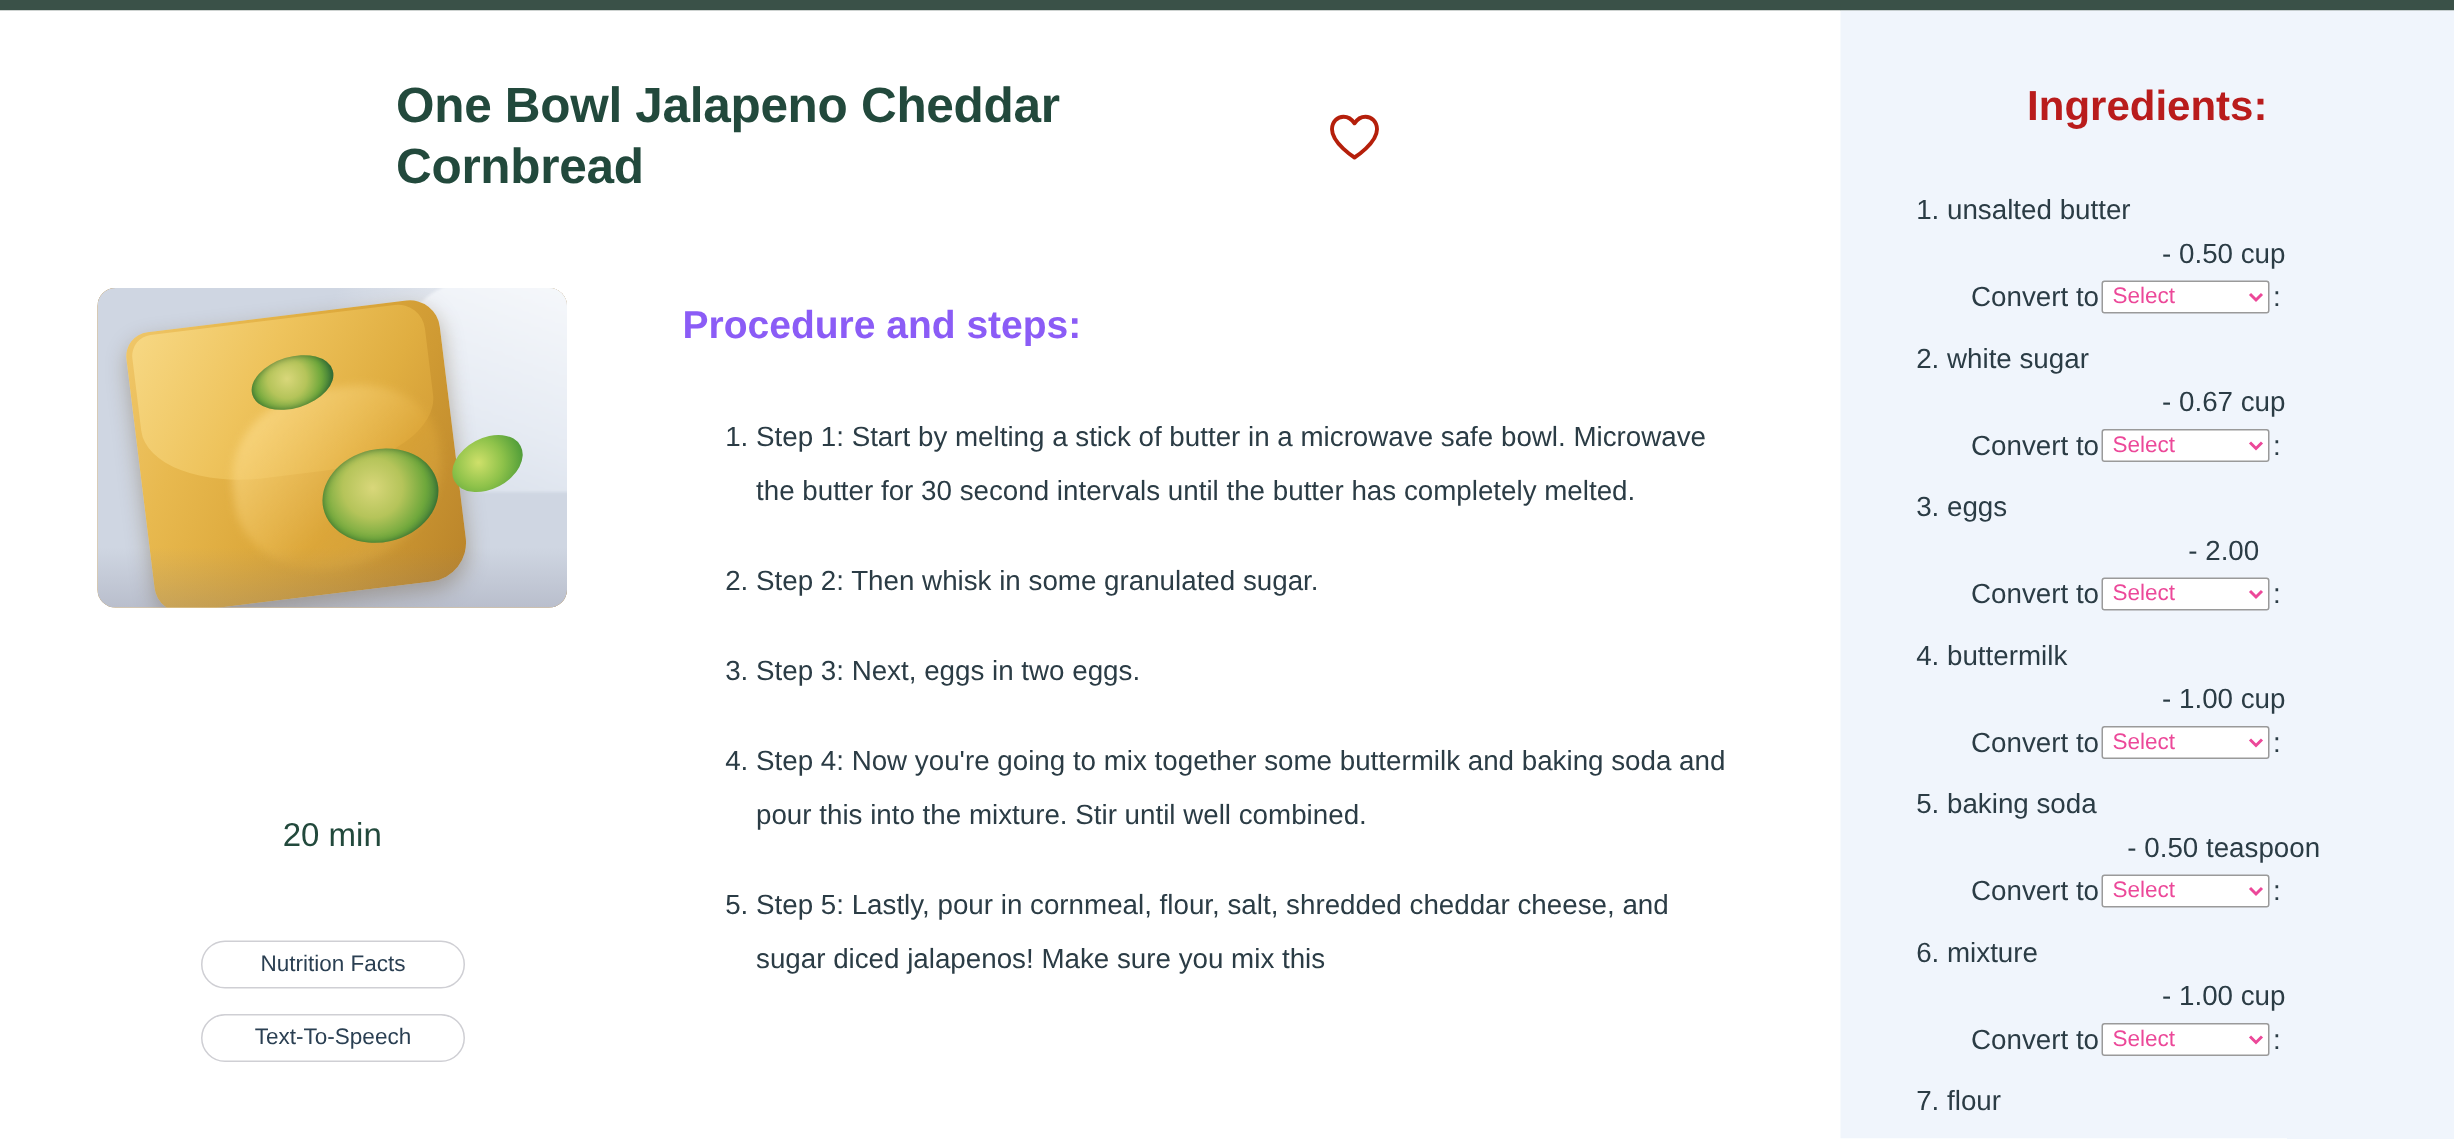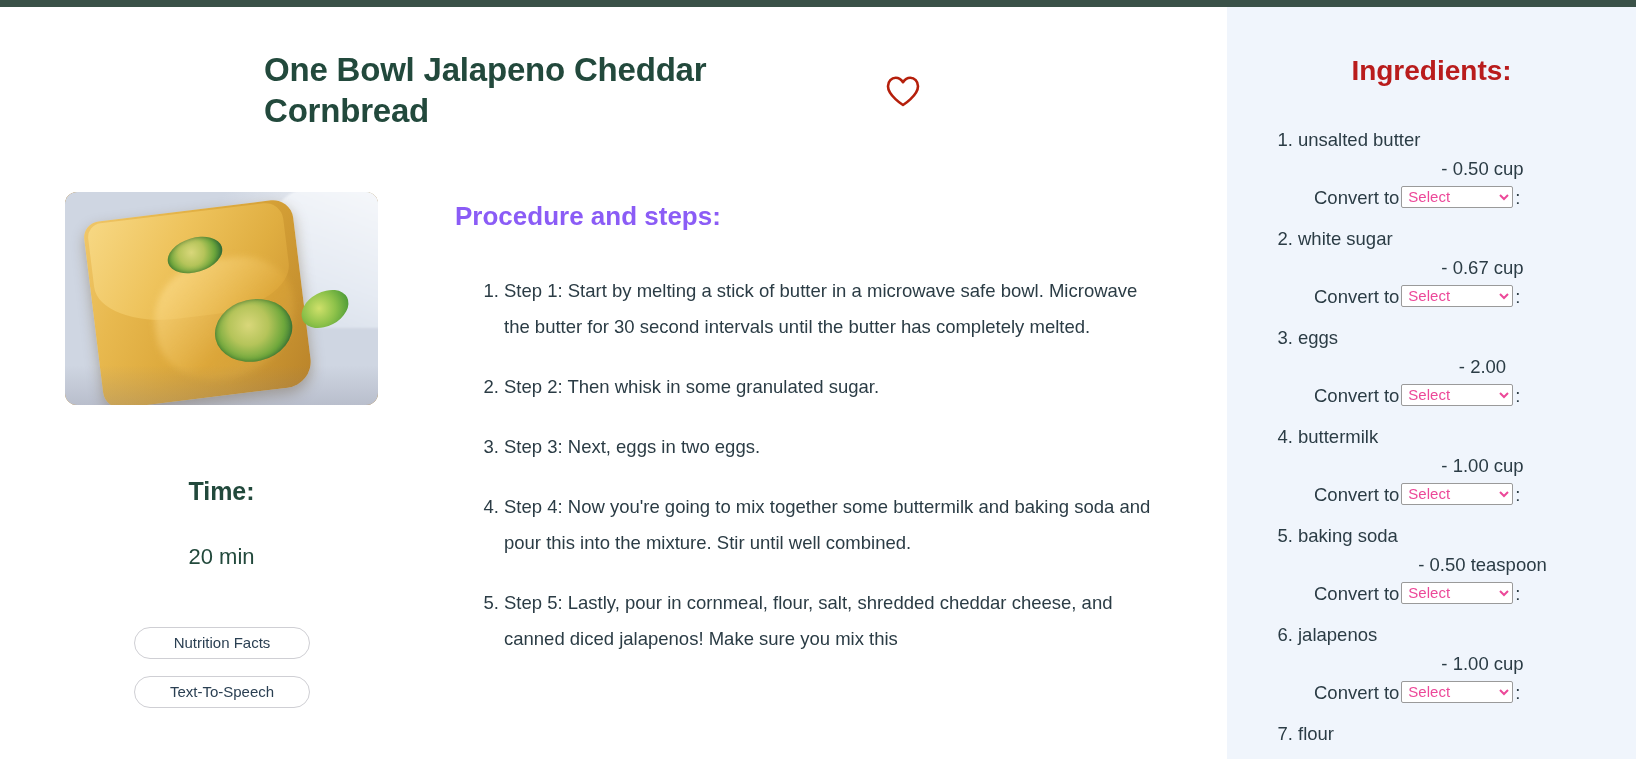--- a/index.html
+++ b/index.html
@@ -264,44 +264,43 @@
       <div class="loaf">
         <div class="loaf-top"></div>
         <div class="glaze"></div>
         <div class="jal jal-1"></div>
         <div class="jal jal-2"></div>
       </div>
       <div class="jal-side"></div>
       <div class="shadow-b"></div>
     </div>
 
-    <h2 class="time-label">Time:</h2>
     <div class="time-value">20 min</div>
 
     <button class="pill-btn pill-tts">Text-To-Speech</button>
     <button class="pill-btn pill-nutrition">Nutrition Facts</button>
 
     <h2 class="proc-heading">Procedure and steps:</h2>
 
     <ol class="steps" id="steps-list">
         <li>Step 1: Start by melting a stick of butter in a microwave safe bowl. Microwave the butter for 30 second intervals until the butter has completely melted.</li>
         <li>Step 2: Then whisk in some granulated sugar.</li>
         <li>Step 3: Next, eggs in two eggs.</li>
         <li>Step 4: Now you're going to mix together some buttermilk and baking soda and pour this into the mixture. Stir until well combined.</li>
-        <li>Step 5: Lastly, pour in cornmeal, flour, salt, shredded cheddar cheese, and canned diced jalapenos! Make sure you mix this</li>
+        <li>Step 5: Lastly, pour in cornmeal, flour, salt, shredded cheddar cheese, and sugar diced jalapenos! Make sure you mix this</li>
       </ol>
 
   </div>
 
   <div class="sidebar">
     <h2 class="ing-heading">Ingredients:</h2>
     <ol class="ing-list" id="ing-list">
         <li><span class="ing-name">unsalted butter</span><span class="ing-amount">- 0.50 cup</span><span class="ing-convert"><span>Convert to</span><select><option>Select</option></select><span>:</span></span></li>
         <li><span class="ing-name">white sugar</span><span class="ing-amount">- 0.67 cup</span><span class="ing-convert"><span>Convert to</span><select><option>Select</option></select><span>:</span></span></li>
         <li><span class="ing-name">eggs</span><span class="ing-amount">- 2.00</span><span class="ing-convert"><span>Convert to</span><select><option>Select</option></select><span>:</span></span></li>
         <li><span class="ing-name">buttermilk</span><span class="ing-amount">- 1.00 cup</span><span class="ing-convert"><span>Convert to</span><select><option>Select</option></select><span>:</span></span></li>
         <li><span class="ing-name">baking soda</span><span class="ing-amount">- 0.50 teaspoon</span><span class="ing-convert"><span>Convert to</span><select><option>Select</option></select><span>:</span></span></li>
-        <li><span class="ing-name">jalapenos</span><span class="ing-amount">- 1.00 cup</span><span class="ing-convert"><span>Convert to</span><select><option>Select</option></select><span>:</span></span></li>
+        <li><span class="ing-name">mixture</span><span class="ing-amount">- 1.00 cup</span><span class="ing-convert"><span>Convert to</span><select><option>Select</option></select><span>:</span></span></li>
         <li><span class="ing-name">flour</span></li>
       </ol>
   </div>
 
 </div>
 
 </body></html>

